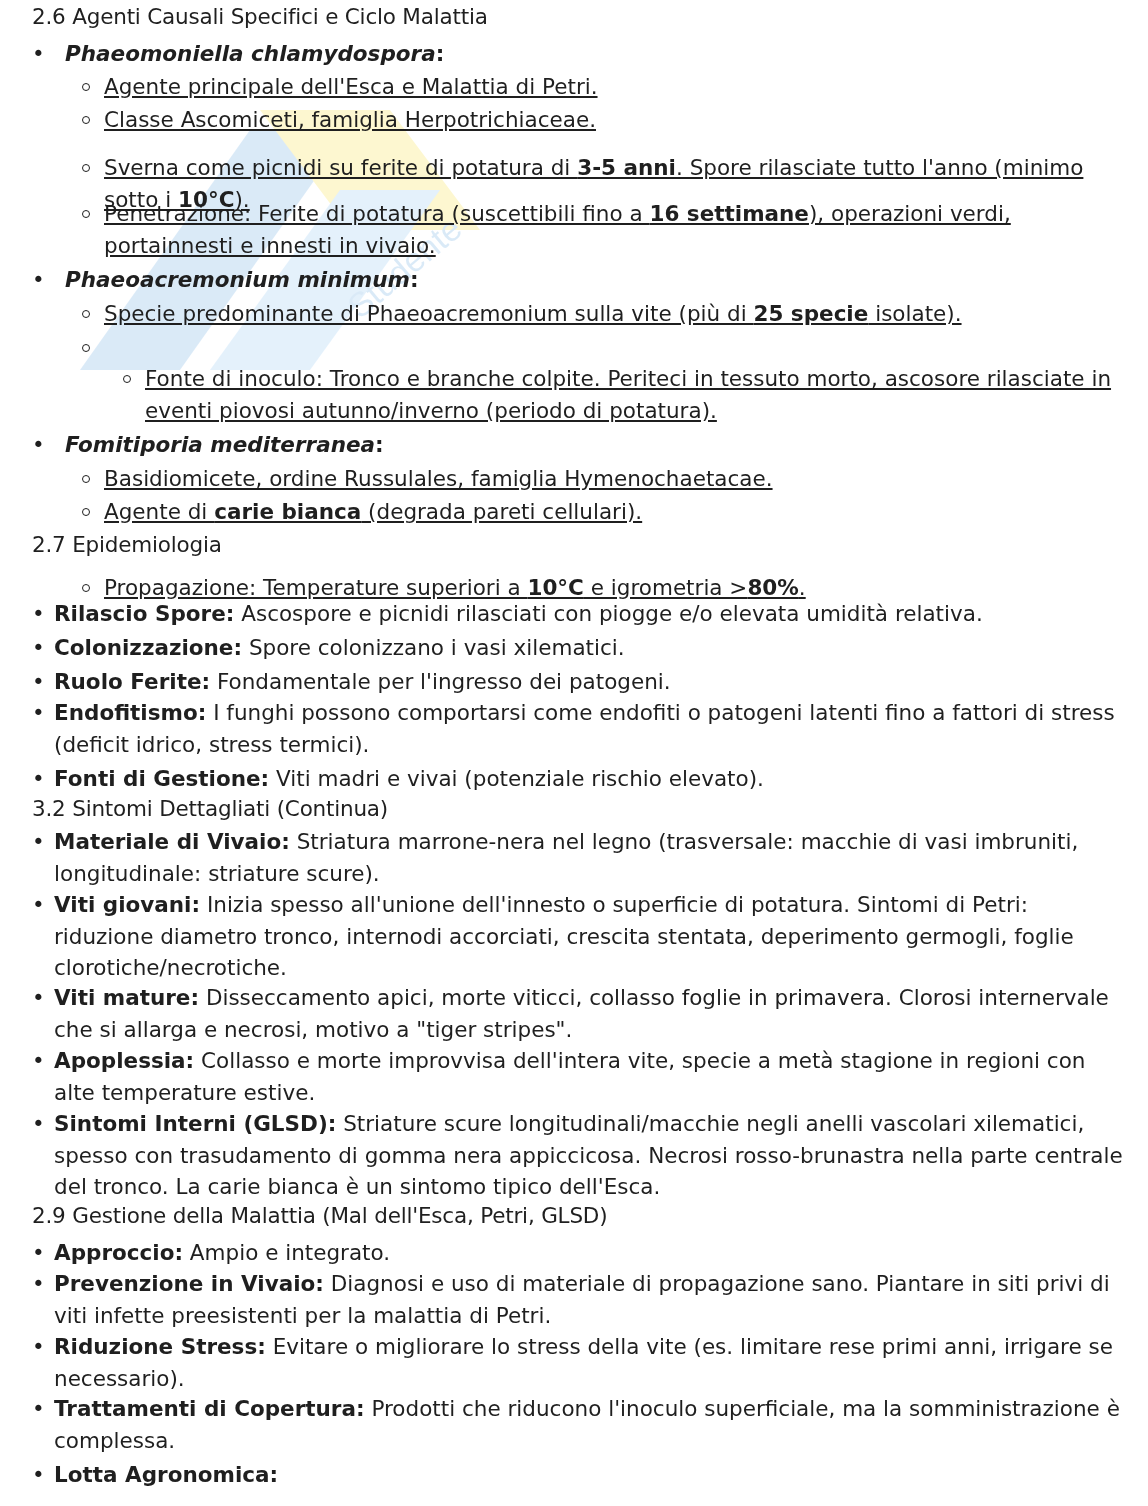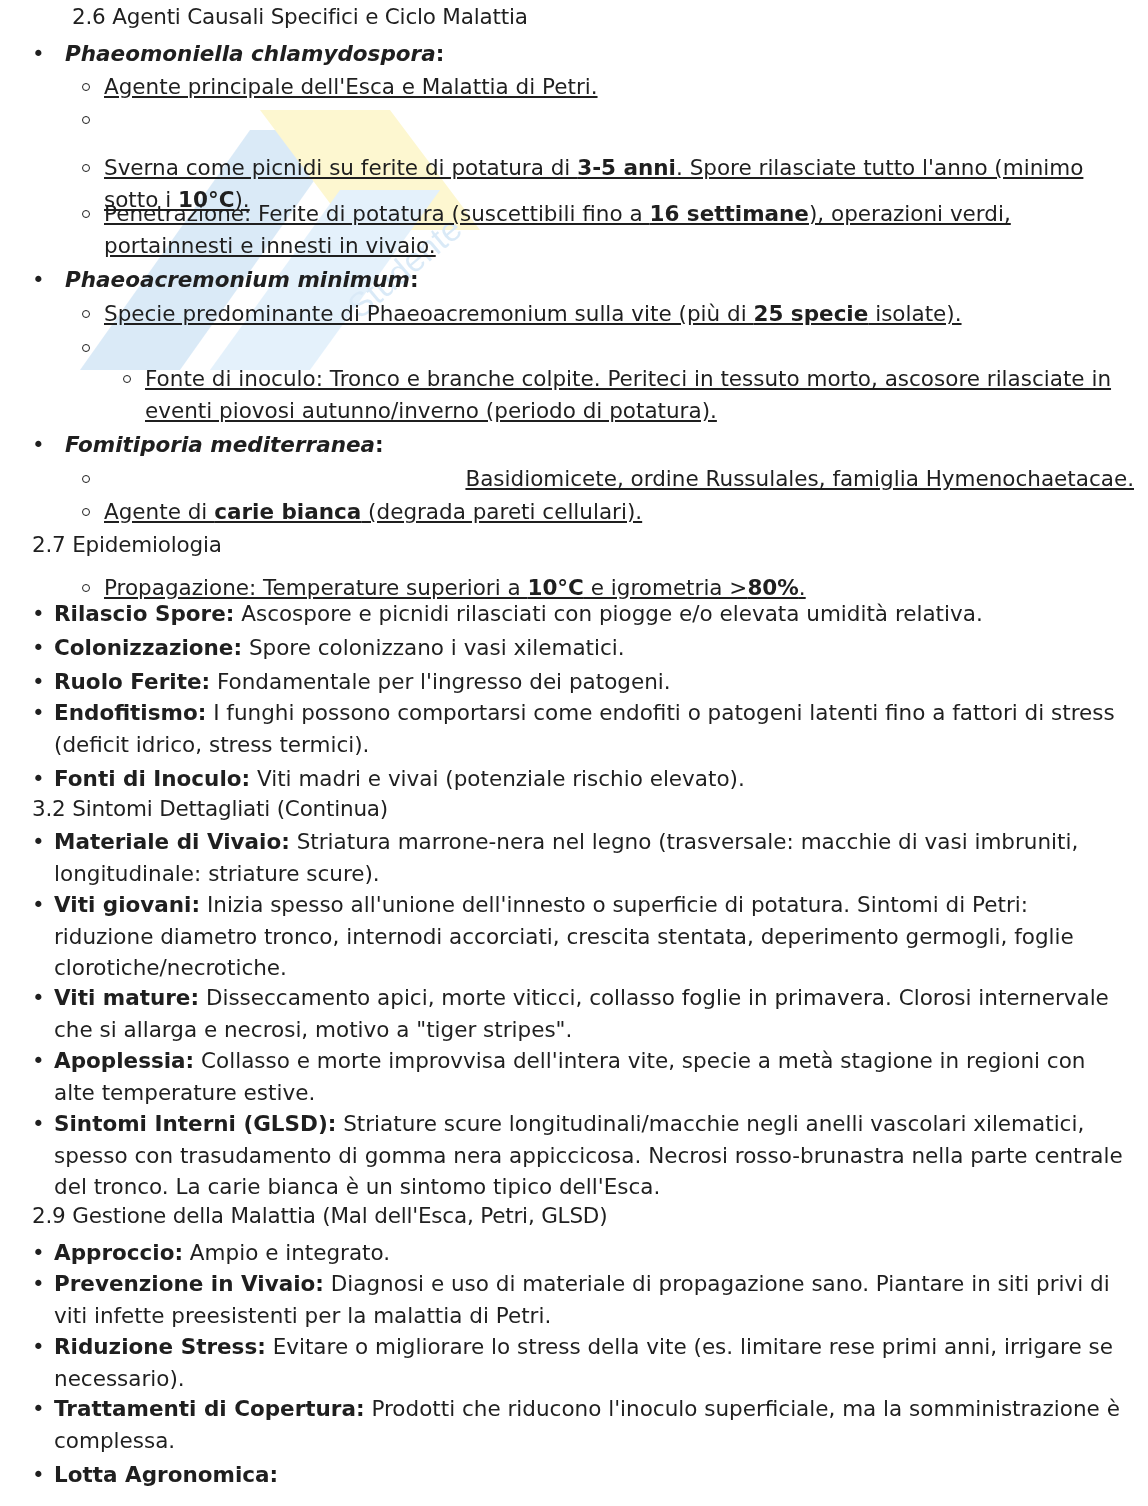--- a/index.html
+++ b/index.html
@@ -29,53 +29,53 @@
 
 <svg class="watermark" viewBox="0 0 480 360">
   <polygon points="20,300 190,60 290,60 120,300" fill="#3a8fd8"></polygon>
   <polygon points="200,40 330,40 420,160 290,160" fill="#f5d400"></polygon>
   <polygon points="150,300 280,120 380,120 250,300" fill="#6cb4ee"></polygon>
   <text x="300" y="250" transform="rotate(-40 300 250)" font-size="34" fill="#3a8fd8" font-family="Liberation Sans, sans-serif">Studente</text>
 </svg>
 
 <div class="content">
 
-  <div class="h" style="top:4px;margin-left:40px;">2.6 Agenti Causali Specifici e Ciclo Malattia</div>
+  <div class="h" style="top:4px;">2.6 Agenti Causali Specifici e Ciclo Malattia</div>
 
   <div class="li" style="top:38px;">
     <span class="dot">•</span>
     <span class="ital">Phaeomoniella chlamydospora</span><b>:</b>
   </div>
   <div class="sub" style="top:71px;"><span class="circ"></span><span>Agente principale dell'Esca e Malattia di Petri.</span></div>
-  <div class="sub" style="top:104px;"><span class="circ"></span></div>
+  <div class="sub" style="top:104px;"><span class="circ"></span><span>Classe Ascomiceti, famiglia Herpotrichiaceae.</span></div>
   <div class="sub" style="top:152px;"><span class="circ"></span><span>Sverna come picnidi su ferite di potatura di </span><b>3-5 anni</b><span>. Spore rilasciate tutto l'anno (minimo sotto i </span><b>10°C</b><span>).</span></div>
   <div class="sub" style="top:198px;"><span class="circ"></span><span>Penetrazione: Ferite di potatura (suscettibili fino a </span><b>16 settimane</b><span>), operazioni verdi, portainnesti e innesti in vivaio.</span></div>
 
   <div class="li" style="top:264px;">
     <span class="dot">•</span>
     <span class="ital">Phaeoacremonium minimum</span><b>:</b>
   </div>
   <div class="sub" style="top:298px;"><span class="circ"></span><span>Specie predominante di Phaeoacremonium sulla vite (più di </span><b>25 specie</b><span> isolate).</span></div>
   <div class="sub" style="top:332px;"><span class="circ"></span></div>
   <div class="sub" style="top:363px;margin-left:41px;"><span class="circ"></span><span>Fonte di inoculo: Tronco e branche colpite. Periteci in tessuto morto, ascosore rilasciate in eventi piovosi autunno/inverno (periodo di potatura).</span></div>
 
   <div class="li" style="top:429px;">
     <span class="dot">•</span>
     <span class="ital">Fomitiporia mediterranea</span><b>:</b>
   </div>
-  <div class="sub" style="top:463px;text-align:right;"><span class="circ"></span><span>Basidiomicete, ordine Russulales, famiglia Hymenochaetacae.</span></div>
+  <div class="sub" style="top:463px;"><span class="circ"></span><span>Basidiomicete, ordine Russulales, famiglia Hymenochaetacae.</span></div>
   <div class="sub" style="top:496px;"><span class="circ"></span><span>Agente di </span><b>carie bianca</b><span> (degrada pareti cellulari).</span></div>
   <div class="sub" style="top:530px;margin-top:42px;"><span class="circ"></span><span>Propagazione: Temperature superiori a </span><b>10°C</b><span> e igrometria &gt;</span><b>80%</b><span>.</span></div>
 
   <div class="h" style="top:532px;">2.7 Epidemiologia</div>
   <div class="li" style="top:598px;"><span class="dot">•</span><b>Rilascio Spore:</b><span> Ascospore e picnidi rilasciati con piogge e/o elevata umidità relativa.</span></div>
   <div class="li" style="top:632px;"><span class="dot">•</span><b>Colonizzazione:</b><span> Spore colonizzano i vasi xilematici.</span></div>
   <div class="li" style="top:666px;"><span class="dot">•</span><b>Ruolo Ferite:</b><span> Fondamentale per l'ingresso dei patogeni.</span></div>
   <div class="li" style="top:697px;"><span class="dot">•</span><b>Endofitismo:</b><span> I funghi possono comportarsi come endofiti o patogeni latenti fino a fattori di stress (deficit idrico, stress termici).</span></div>
-  <div class="li" style="top:763px;"><span class="dot">•</span><b>Fonti di Inoculo:</b><span> Viti madri e vivai (potenziale rischio elevato).</span></div>
+  <div class="li" style="top:763px;"><span class="dot">•</span><b>Fonti di Gestione:</b><span> Viti madri e vivai (potenziale rischio elevato).</span></div>
 
   <div class="h" style="top:796px;">3.2 Sintomi Dettagliati (Continua)</div>
   <div class="li" style="top:826px;"><span class="dot">•</span><b>Materiale di Vivaio:</b><span> Striatura marrone-nera nel legno (trasversale: macchie di vasi imbruniti, longitudinale: striature scure).</span></div>
   <div class="li" style="top:889px;"><span class="dot">•</span><b>Viti giovani:</b><span> Inizia spesso all'unione dell'innesto o superficie di potatura. Sintomi di Petri: riduzione diametro tronco, internodi accorciati, crescita stentata, deperimento germogli, foglie clorotiche/necrotiche.</span></div>
   <div class="li" style="top:982px;"><span class="dot">•</span><b>Viti mature:</b><span> Disseccamento apici, morte viticci, collasso foglie in primavera. Clorosi internervale che si allarga e necrosi, motivo a "tiger stripes".</span></div>
   <div class="li" style="top:1045px;"><span class="dot">•</span><b>Apoplessia:</b><span> Collasso e morte improvvisa dell'intera vite, specie a metà stagione in regioni con alte temperature estive.</span></div>
   <div class="li" style="top:1108px;"><span class="dot">•</span><b>Sintomi Interni (GLSD):</b><span> Striature scure longitudinali/macchie negli anelli vascolari xilematici, spesso con trasudamento di gomma nera appiccicosa. Necrosi rosso-brunastra nella parte centrale del tronco. La carie bianca è un sintomo tipico dell'Esca.</span></div>
 
   <div class="h" style="top:1203px;">2.9 Gestione della Malattia (Mal dell'Esca, Petri, GLSD)</div>
   <div class="li" style="top:1237px;"><span class="dot">•</span><b>Approccio:</b><span> Ampio e integrato.</span></div>

